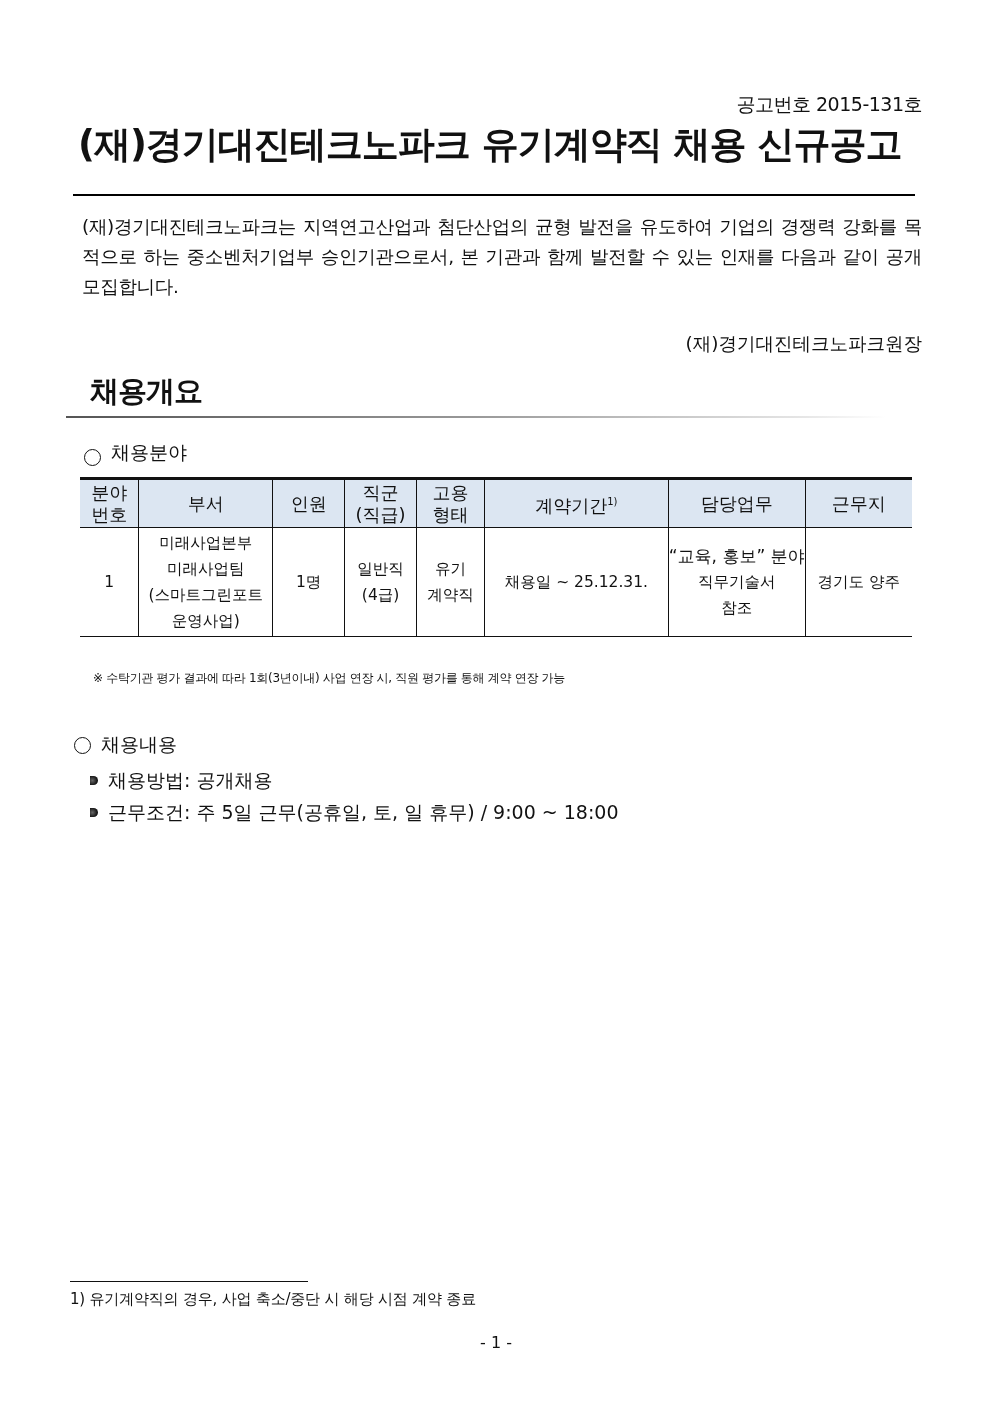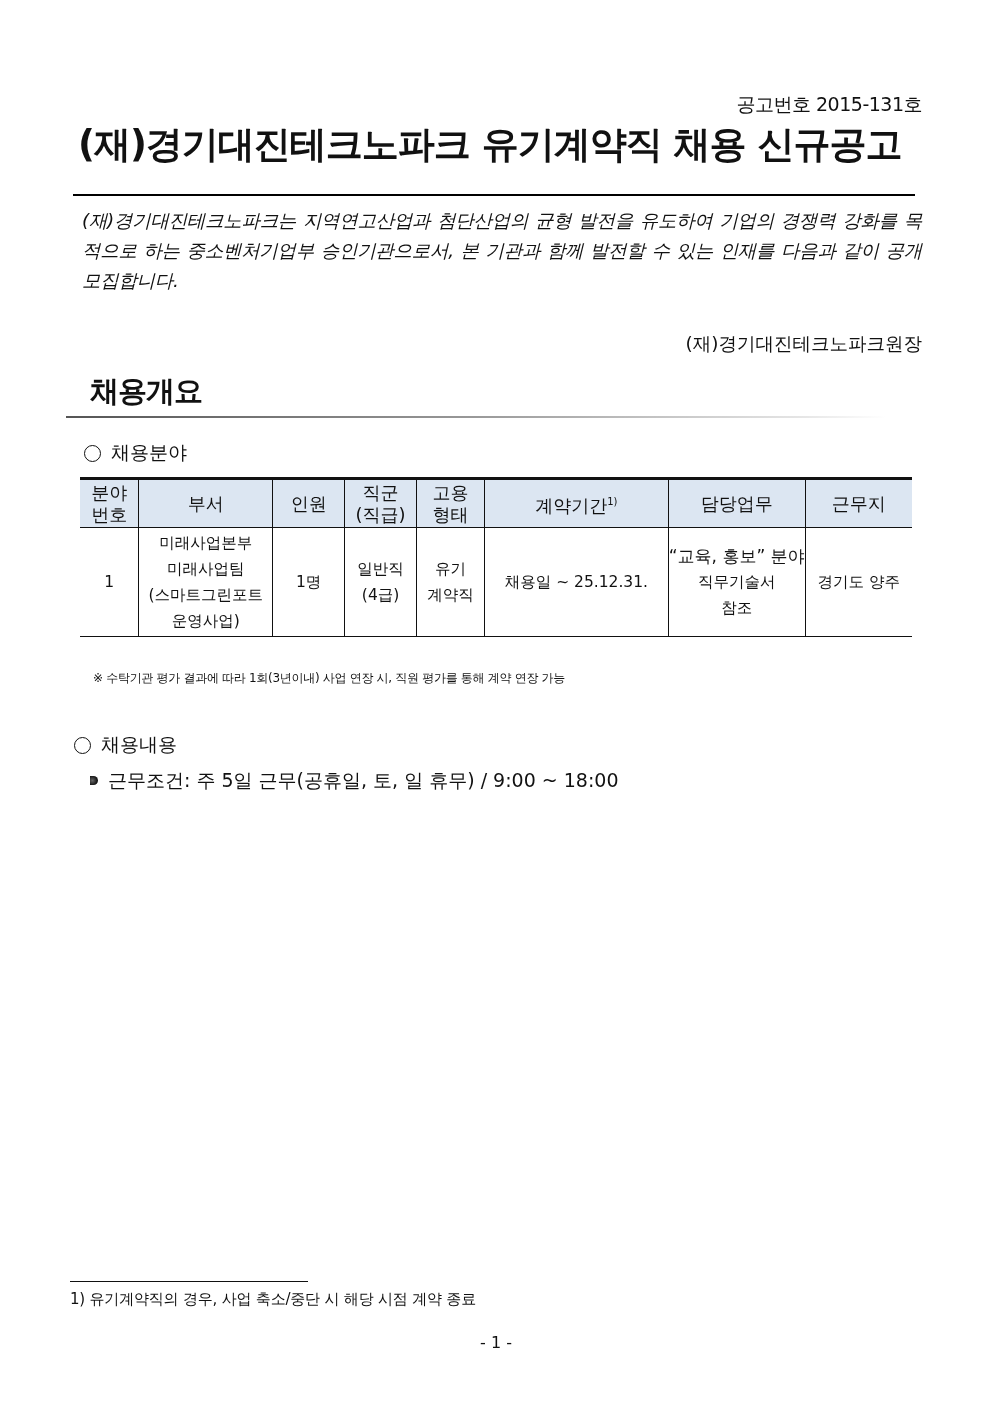--- a/index.html
+++ b/index.html
@@ -2,29 +2,29 @@
 <html><head>
 <meta charset="utf-8">
 <style>
   html, body { margin: 0; padding: 0; background: #ffffff; }
   body { width: 992px; height: 1403px; position: relative; overflow: hidden;
          font-family: "DejaVu Sans", "Liberation Sans", sans-serif; color: #111; }
   .abs { position: absolute; }
   .notice-no { right: 70px; top: 92px; font-size: 19px; letter-spacing: -0.5px; }
   .title { left: 78px; top: 120px; font-size: 37px; font-weight: bold; letter-spacing: -1px; white-space: nowrap; }
   .title-rule { left: 73px; top: 194px; width: 842px; height: 2px; background: #000; }
-  .intro { left: 82px; top: 206px; width: 840px; font-size: 18.5px; line-height: 30px;
-           text-align: justify; text-align-last: left; letter-spacing: -0.3px; font-style: italic; }
+  .intro { left: 82px; top: 212px; width: 840px; font-size: 18.5px; line-height: 30px;
+           text-align: justify; text-align-last: left; letter-spacing: -0.3px; }
   .signature { right: 70px; top: 299px; font-size: 18.5px; margin-top: 32px; }
   .section-h { left: 90px; top: 372px; font-size: 29px; font-weight: bold; letter-spacing: -1px; }
   .section-rule { left: 66px; top: 416px; width: 820px; height: 2px;
                   background: linear-gradient(to right, #555 0%, #999 50%, #e6e6e6 90%, #fff 100%); }
   .sub-h { font-size: 19px; display: flex; align-items: center; gap: 10px; }
   .circle { width: 15px; height: 15px; border: 1.6px solid #111; border-radius: 50%; display: inline-block; }
-  .sub-h1 { left: 84px; top: 440px; }
+  .sub-h1 { left: 84px; top: 440px; align-items: flex-end; }
   .sub-h2 { left: 74px; top: 732px; }
   table.recruit { position: absolute; left: 80px; top: 477px; width: 832px;
                   border-collapse: collapse; font-size: 16px; }
   table.recruit th { background: #dce6f2; font-weight: normal; font-size: 18px; line-height: 22px;
                      border-top: 3px solid #111; border-bottom: 1.5px solid #111;
                      border-left: 1px solid #111; height: 47px; padding: 0; text-align: center; }
   table.recruit td { border-bottom: 1.5px solid #111; border-left: 1px solid #111;
                      text-align: center; font-size: 15.5px; line-height: 26px; padding: 2px 0; }
   table.recruit th:first-child, table.recruit td:first-child { border-left: none; margin-top: 27px; }
   .duty-bold { font-weight: normal; font-size: 17px; white-space: nowrap; }
@@ -122,19 +122,23 @@
 <div class="abs note">※ 수탁기관 평가 결과에 따라 1회(3년이내) 사업 연장 시, 직원 평가를 통해 계약 연장 가능</div>
 
 <div class="abs sub-h sub-h2">
   <span class="circle"></span>
   <span>채용내용</span>
 </div>
 
 <div class="abs bullets">
   <div class="bullet">
     <span class="bullet-icon"></span>
+    <span>채용방법: 공개채용</span>
+  </div>
+  <div class="bullet">
+    <span class="bullet-icon"></span>
     <span>근무조건: 주 5일 근무(공휴일, 토, 일 휴무) / 9:00 ~ 18:00</span>
   </div>
 </div>
 
 <div class="abs fn-rule"></div>
 <div class="abs footnote">1) 유기계약직의 경우, 사업 축소/중단 시 해당 시점 계약 종료</div>
 <div class="abs page-no">- 1 -</div>
 
 </body></html>

